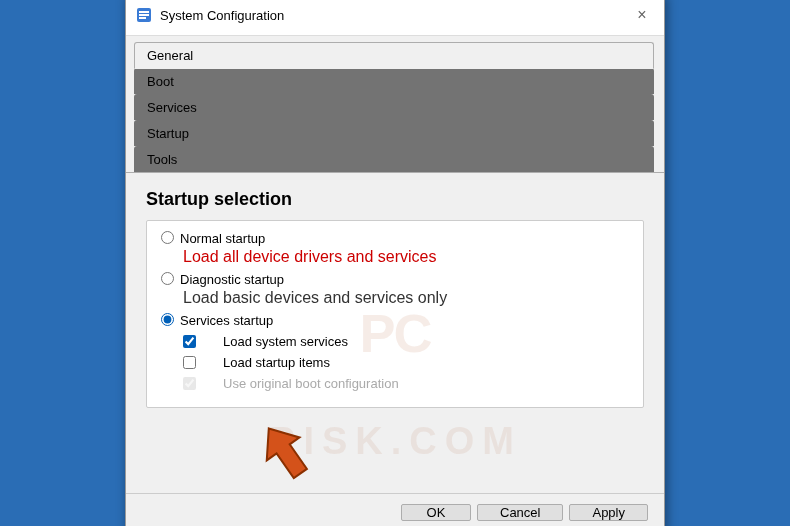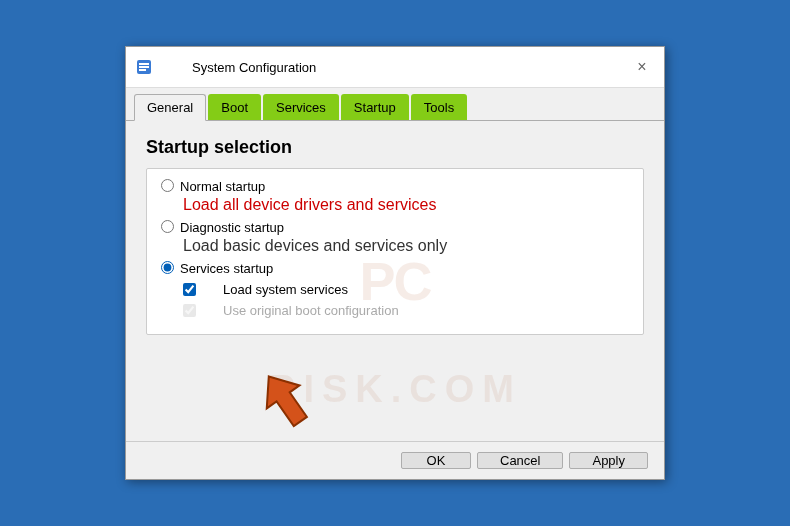--- a/index.html
+++ b/index.html
@@ -35,50 +35,50 @@
       width: 16px;
       height: 16px;
       margin-right: 8px;
       flex-shrink: 0;
     }
 
     .title-bar-text {
       flex: 1;
       font-size: 13px;
       color: #000;
-      margin-left: 32px;
     }
 
     .title-bar-close {
       width: 24px;
       height: 24px;
       display: flex;
       align-items: center;
       justify-content: center;
       cursor: pointer;
       font-size: 16px;
       color: #666;
       border-radius: 2px;
     }
 
     .tabs {
       display: flex;
       background: #f0f0f0;
       padding: 6px 8px 0;
       border-bottom: 1px solid #adadad;
+      flex-direction: column;
     }
 
     .tab {
       padding: 5px 12px;
       cursor: pointer;
       border: 1px solid transparent;
       border-bottom: none;
       margin-right: 2px;
       border-radius: 3px 3px 0 0;
-      background: #84cc16;
+      background: #737373;
       color: #000;
       font-size: 13px;
     }
 
     .tab.active {
       background: #f0f0f0;
       border-color: #adadad;
       border-bottom: 1px solid #f0f0f0;
       margin-bottom: -1px;
       z-index: 1;
@@ -270,20 +270,24 @@
         <label for="selective">Services startup</label>
       </div>
 
       <div class="selective-section">
 
         <div class="checkbox-row">
           <input type="checkbox" id="sysservices" checked="" style="">
           <label for="sysservices">Load system services</label>
         </div>
 
+        <div class="checkbox-row">
+          <input type="checkbox" id="startupitems" style="">
+          <label for="startupitems">Load startup items</label>
+        </div>
 
         <div class="checkbox-row disabled">
           <input type="checkbox" id="origboot" checked="" disabled="" style="">
           <label for="origboot">Use original boot configuration</label>
         </div>
       </div>
     </div>
 
     <div class="arrow-cursor">
       <svg class="arrow-svg" viewBox="0 0 70 70" xmlns="http://www.w3.org/2000/svg">

